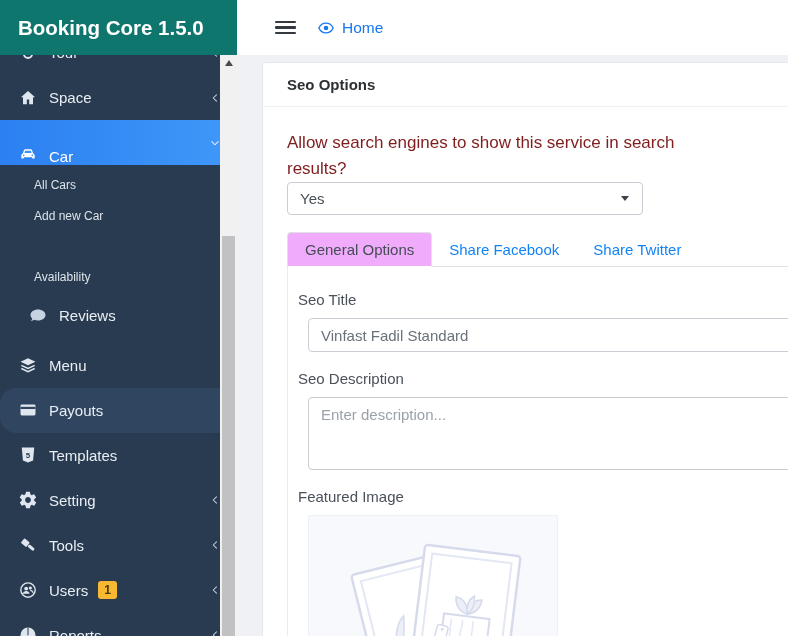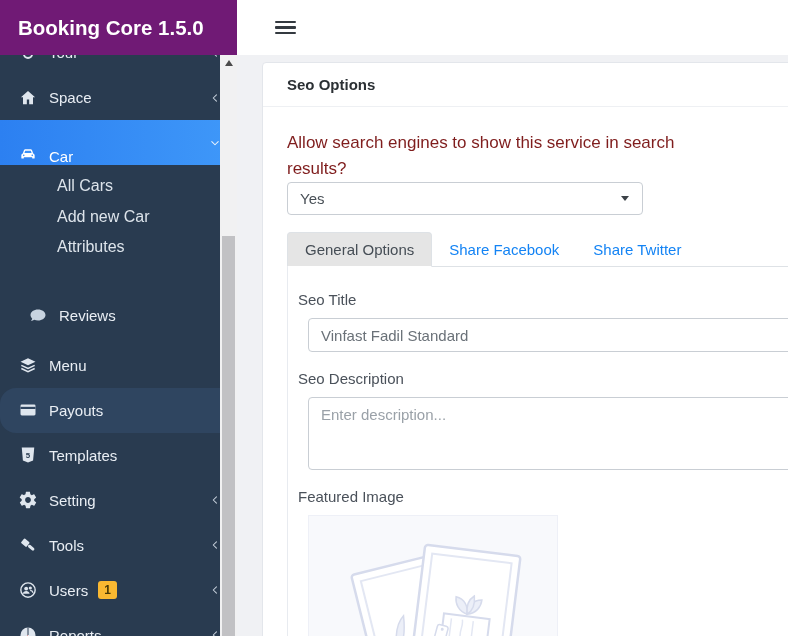--- a/index.html
+++ b/index.html
@@ -1,40 +1,40 @@
 <!DOCTYPE html>
 <html><head>
 <meta charset="utf-8">
 <style>
   * { margin:0; padding:0; box-sizing:border-box; }
   html,body { width:788px; height:636px; overflow:hidden; }
   body { font-family:"Liberation Sans", sans-serif; background:#f0f1f4; }
   #screen { position:relative; width:788px; height:636px; overflow:hidden; background:#f0f1f4; }
 
   
-  .logo-block { position:absolute; left:0; top:0; width:237px; height:55px; background:#701a75;
+  .logo-block { position:absolute; left:0; top:0; width:237px; height:55px; background:#0f766e;
     color:#fff; font-size:20.5px; font-weight:bold; line-height:55px; padding-left:18px; white-space:nowrap; }
   .topbar { position:absolute; left:237px; top:0; width:551px; height:55px; background:#ffffff; }
   .hamburger { position:absolute; left:38px; top:21px; width:21px; height:13px; cursor:pointer; }
   .hamburger div { height:2.4px; background:#343a40; margin-bottom:2.9px; border-radius:1px; }
   .home-link { position:absolute; left:80px; top:0; height:55px; display:flex; align-items:center; gap:7px;
     color:#1577f2; font-size:15.5px; cursor:pointer; }
 
   
   .sidebar { position:absolute; left:0; top:55px; width:220px; height:581px; background:#293b50; overflow:hidden; }
   .nav-item { position:absolute; left:0; width:236px; height:45px; display:flex; align-items:center;
     padding-left:18px; color:#e9eef4; font-size:15px; cursor:pointer; }
   .nav-icon { width:20px; height:20px; margin-right:11px; flex:0 0 20px; display:flex; align-items:center; }
   .nav-icon svg { width:20px; height:20px; }
   .nav-chevron { position:absolute; right:14px; top:50%; margin-top:-7px; width:14px; height:14px; }
   .nav-chevron svg { width:14px; height:14px; }
   .nav-item.car-active { background:linear-gradient(90deg,#2c80f1,#3f98f9); color:#ffffff;align-items:flex-end; }
   .nav-item.row-highlight { background:#2f4560; }
-  .nav-sub { position:absolute; left:8px; width:220px; height:31px; line-height:31px; padding-left:49px;
-    color:#dde4eb; font-size:16px; cursor:pointer; }
+  .nav-sub { position:absolute; left:1px; width:220px; height:31px; line-height:31px; padding-left:33px;
+    color:#dde4eb; font-size:12px; cursor:pointer; }
   .badge-warn { margin-left:10px; background:#f9b831; color:#4a3a05; font-size:12px; font-weight:bold;
     padding:2px 6px; border-radius:3px; line-height:14px; }
 
   
   .v-scrollbar { position:absolute; left:220px; top:55px; width:17px; height:581px; background:#f1f1f2; }
   .v-scroll-up { position:absolute; left:0; top:0; width:17px; height:16px; cursor:pointer; }
   .v-scroll-up::after { content:""; position:absolute; left:4.5px; top:5px; width:0; height:0;
     border-left:4px solid transparent; border-right:4px solid transparent; border-bottom:6px solid #4b4b4b; }
   .v-scroll-thumb { position:absolute; left:2px; top:181px; width:13px; height:400px; background:#c1c1c4; cursor:grab; }
 
@@ -49,21 +49,21 @@
   .question-label { width:420px; font-size:17px; line-height:26px; color:#7f1d1d; }
   .select-wrap { position:relative; width:356px; height:33px; margin-top:0;border-radius:11px; }
   .select-wrap::after { content:""; position:absolute; right:14px; top:14px; width:0; height:0;
     border-left:4px solid transparent; border-right:4px solid transparent; border-top:5px solid #3c4248; pointer-events:none; }
   .select-wrap select { -webkit-appearance:none; appearance:none; width:100%; height:33px;
     border:1px solid #c9ced4; border-radius:4px; background:#fff; padding:0 26px 0 12px;
     font-size:15px; color:#495057; font-family:"Liberation Sans", sans-serif; }
 
   .tabs { display:flex; align-items:flex-end; border-bottom:1px solid #dee2e6; margin-top:17px; }
   .tab { padding:8px 17px; font-size:15px; cursor:pointer; }
-  .tab.active { background:#e5e5e5; color:#454d55; border:1px solid #dee2e6; border-bottom:1px solid #fff;
+  .tab.active { background:#f0abfc; color:#454d55; border:1px solid #dee2e6; border-bottom:1px solid #fff;
     margin-bottom:-1px; border-radius:4px 4px 0 0; }
   .tab.link { color:#1383f4; }
 
   .tab-panel { border-left:1px solid #e8ebf0; padding:24px 0 0 10px; }
   .field-label { font-size:15px; color:#4a515a; margin-bottom:10px; }
   .text-input { display:block; margin-left:10px; width:700px; height:34px; border:1px solid #c9ced4;
     border-radius:4px; padding:0 12px; font-size:15px; color:#6a7178; font-family:"Liberation Sans", sans-serif; }
   .text-area { display:block; margin-left:10px; width:700px; height:73px; border:1px solid #c9ced4;
     border-radius:4px; padding:8px 12px; font-size:15px; color:#6a7178; resize:none;
     font-family:"Liberation Sans", sans-serif; }
@@ -78,20 +78,29 @@
 <div id="screen">
 
   <div class="logo-block">Booking Core 1.5.0</div>
 
   <div class="topbar">
     <div class="hamburger">
       <div></div>
         <div></div>
         <div></div>
     </div>
+    <div class="home-link">
+      <span style="display:flex;">
+        <svg width="18" height="18" viewBox="0 0 24 24">
+          <path d="M12 5.5C7.5 5.5 3.8 9.2 2.5 12c1.3 2.8 5 6.5 9.5 6.5s8.2-3.7 9.5-6.5C20.2 9.2 16.5 5.5 12 5.5z" fill="none" stroke="#1577f2" stroke-width="1.8"></path>
+          <circle cx="12" cy="12" r="3" fill="#1577f2"></circle>
+        </svg>
+      </span>
+      <span>Home</span>
+    </div>
   </div>
 
   <div class="sidebar">
 
     <div class="nav-item" style="top:-25px;">
       <span class="nav-icon">
         <svg viewBox="0 0 24 24">
             <path d="M7 2v11a5 5 0 0 0 10 0V9" fill="none" stroke="#dfe6ee" stroke-width="2.2" stroke-linecap="round"></path>
           </svg>
       </span>
@@ -129,21 +138,21 @@
       <span>Car</span>
       <span class="nav-chevron">
         <svg viewBox="0 0 24 24">
             <polyline points="6.5,9.5 12,15 17.5,9.5" fill="none" stroke="#e8f1fc" stroke-width="1.8" stroke-linecap="round" stroke-linejoin="round"></polyline>
           </svg>
       </span>
     </div>
 
     <div class="nav-sub" style="top:115px;">All Cars</div>
     <div class="nav-sub" style="top:145.5px;">Add new Car</div>
-    <div class="nav-sub" style="top:176px;">Attributes</div>
+    <div class="nav-sub" style="top:206.5px;">Availability</div>
 
     <div class="nav-item" style="top:238px;padding-left:28px;">
       <span class="nav-icon">
         <svg viewBox="0 0 24 24">
             <path d="M12 4.2c-5 0-9 2.9-9 6.6 0 1.6.8 3 2 4.2-.1 1.1-.6 2.2-1.5 3 1.6-.1 3-.6 4-1.4 1.3.5 2.9.8 4.5.8 5 0 9-2.9 9-6.6s-4-6.6-9-6.6z" fill="#c7d3e0"></path>
           </svg>
       </span>
       <span>Reviews</span>
     </div>
 

